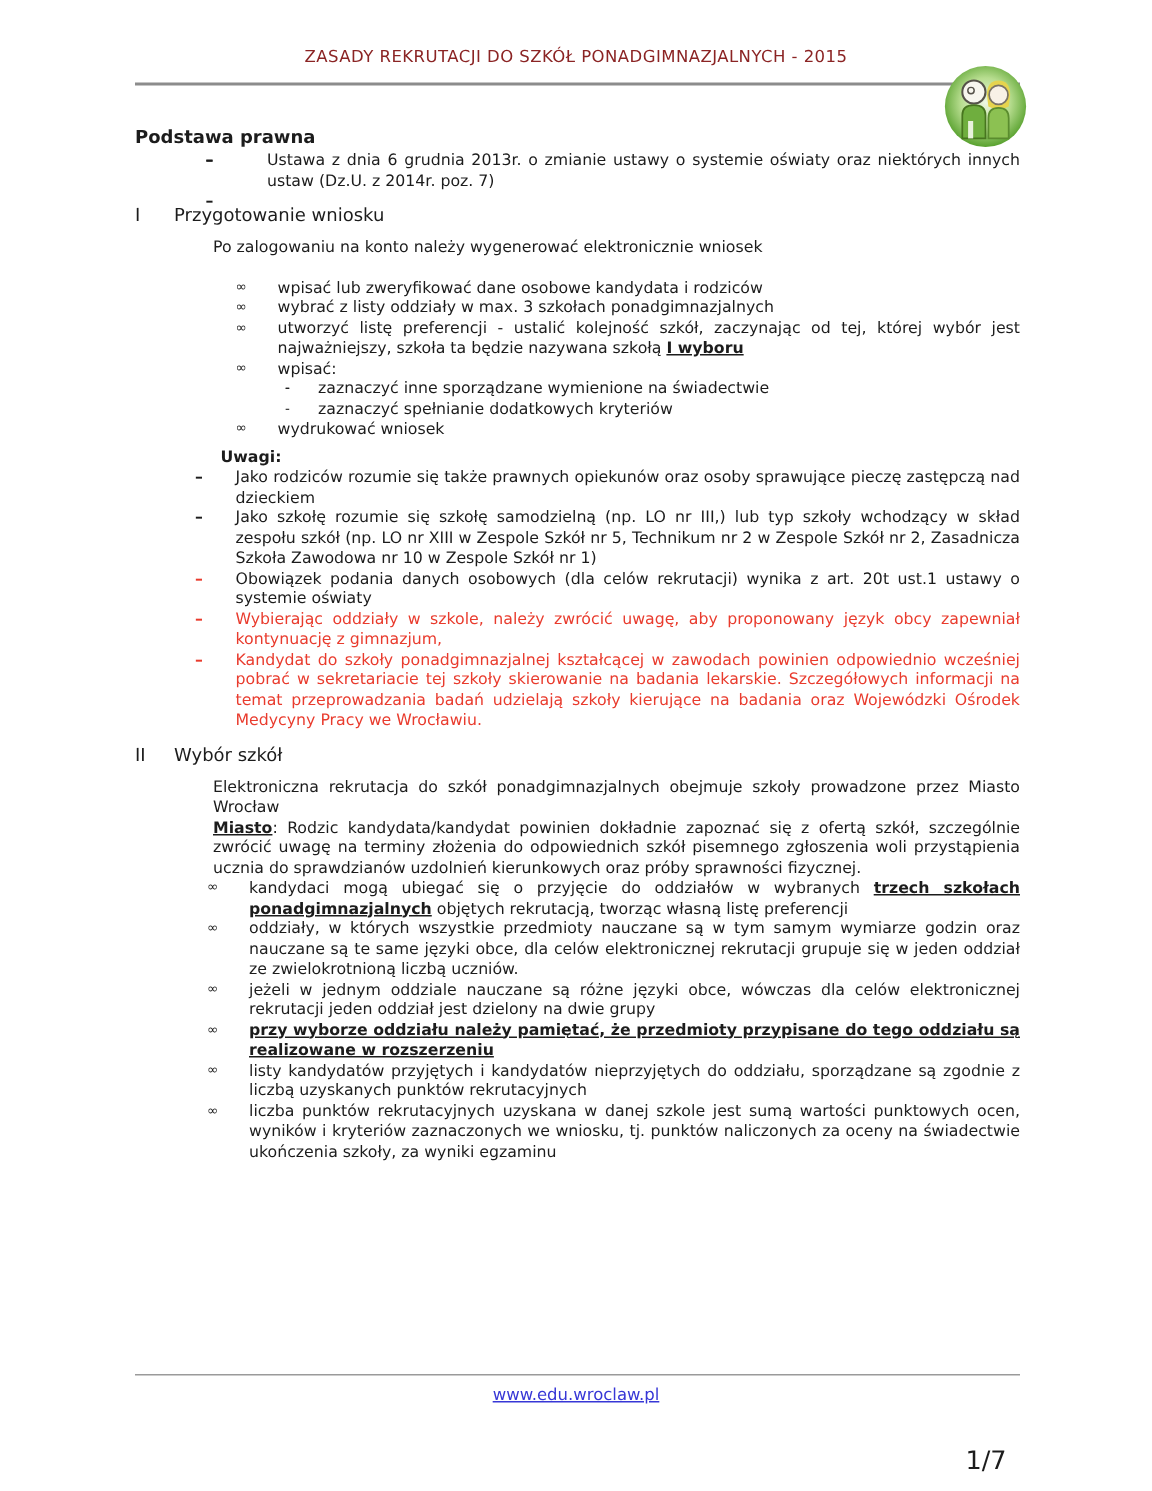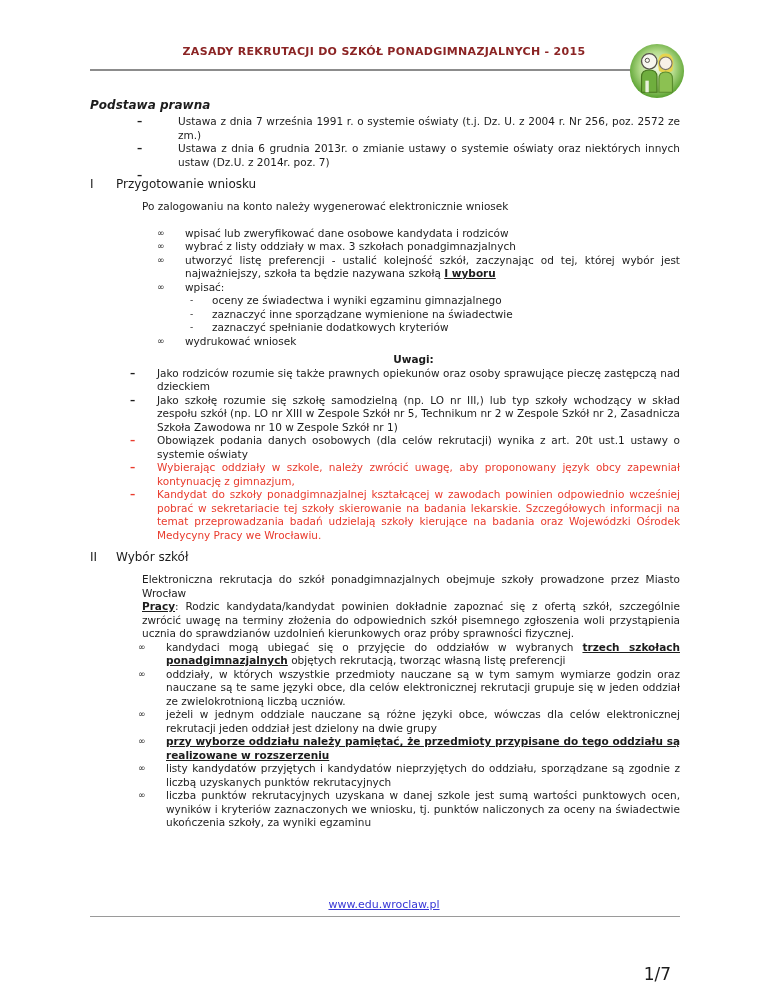--- a/index.html
+++ b/index.html
@@ -4,28 +4,28 @@
 <style>
   * { margin:0; padding:0; box-sizing:border-box; }
   html,body { background:#ffffff; }
   .page {
     position:relative; width:768px; height:994px; background:#fff;
     font-family:"DejaVu Sans","Liberation Sans",sans-serif;
     font-size:10.5px; line-height:13.5px; color:#1c1c1c; overflow:hidden;
   }
   
   .title {
-    padding-top:45px; text-align:center; font-size:11px; font-weight:bold;
+    padding-top:31px; text-align:center; font-size:11px; font-weight:normal;
     letter-spacing:.3px; color:#8b2424; line-height:14px;
   }
   .header-rule { margin:10px 88px 0 90px; border-top:2px solid #8c8c8c; }
   .logo { position:absolute; top:42px; right:82px; width:58px; height:58px; }
   
   .content { padding:0 88px 0 90px; }
-  .h-legal { margin-top:27px; font-size:12px; font-weight:bold; line-height:15px;font-style:italic; }
+  .h-legal { margin-top:27px; font-size:12px; font-weight:bold; line-height:15px; }
   .sec-h { font-size:12px; font-weight:normal; line-height:15px; }
   .sec-h .num { display:inline-block; min-width:15px; margin-right:11px; }
   .sec-h.one { margin-top:8px; }
   .sec-h.two { margin-top:8px; }
   .jt { text-align:justify; }
   .li { position:relative; }
   .bullet { position:absolute; top:0; }
   
   .legal-list { margin-top:2px; }
   .legal-list .li { padding-left:88px; }
@@ -35,32 +35,32 @@
   .intro1 { margin-top:8px; }
   .sec2-paras { margin-top:8px; }
   
   .inf-list1 { margin-top:13px; }
   .inf-list1 .li { padding-left:95px; }
   .inf-list1 .bullet { left:67px; font-size:9px; }
   
   .sub-list .li { padding-left:122px; }
   .sub-list .bullet { left:100px; }
   
-  .uwagi-h { margin-top:5px; margin-left:57px; font-weight:bold;text-align:center; }
+  .uwagi-h { margin-top:5px; margin-left:57px; font-weight:bold; }
   .uwagi-list .li { padding-left:67px; }
   .uwagi-list .bullet { left:40px; font-weight:bold; }
   
   .inf-list2 .li { padding-left:76px; }
   .inf-list2 .bullet { left:48px; font-size:9px; }
   .b { font-weight:bold;text-decoration:underline; }
   .red { color:#e93b2d; }
   
   .footer-rule { position:absolute; left:90px; right:88px; top:916px; border-top:1px solid #9a9a9a; }
   .footer-link {
-    position:absolute; left:0; right:0; top:898px; text-align:center;
+    position:absolute; left:0; right:0; top:923px; text-align:center;
     color:#3737d6; text-decoration:underline; font-size:11px; cursor:pointer;
   }
   .page-num { position:absolute; right:97px; top:940px; font-size:17px;margin-top:28px; }
 </style>
 </head>
 <body>
 
 <div class="page">
 
   <div class="title">ZASADY REKRUTACJI DO SZKÓŁ PONADGIMNAZJALNYCH - 2015</div>
@@ -87,21 +87,20 @@
       <path d="M32 52 L32 38 Q32 31 39 31 Q46 31 46 38 L46 52 Z" fill="#8cc152" stroke="#5a8c2e" stroke-width="1.2"></path>
     </svg>
   </div>
 
   <div class="content">
 
     <div class="h-legal">Podstawa prawna</div>
     <div class="legal-list">
       <div class="li">
         <span class="bullet">–</span>
-        <div class="jt">Ustawa z dnia 7 września 1991 r. o systemie oświaty (t.j. Dz. U. z 2004 r. Nr 256, poz. 2572 ze zm.)</div>
       </div>
       <div class="li">
         <span class="bullet">–</span>
         <div class="jt">Ustawa z dnia 6 grudnia 2013r. o zmianie ustawy o systemie oświaty oraz niektórych innych ustaw (Dz.U. z 2014r. poz. 7)</div>
       </div>
       <div class="li">
         <span class="bullet">–</span>
       </div>
     </div>
 
@@ -123,21 +122,20 @@
         <span class="bullet">∞</span>
         <div class="jt"><span>utworzyć listę preferencji - ustalić kolejność szkół, zaczynając od tej, której wybór jest najważniejszy, szkoła ta będzie nazywana szkołą </span><span class="b">I wyboru</span></div>
       </div>
       <div class="li">
         <span class="bullet">∞</span>
         <div>wpisać:</div>
       </div>
       <div class="sub-list">
         <div class="li">
           <span class="bullet">-</span>
-          <div>oceny ze świadectwa i wyniki egzaminu gimnazjalnego</div>
         </div>
         <div class="li">
           <span class="bullet">-</span>
           <div>zaznaczyć inne sporządzane wymienione na świadectwie</div>
         </div>
         <div class="li">
           <span class="bullet">-</span>
           <div>zaznaczyć spełnianie dodatkowych kryteriów</div>
         </div>
       </div>
@@ -169,21 +167,21 @@
         <span class="bullet red">–</span>
         <div class="jt red">Kandydat do szkoły ponadgimnazjalnej kształcącej w zawodach powinien odpowiednio wcześniej pobrać w sekretariacie tej szkoły skierowanie na badania lekarskie. Szczegółowych informacji na temat przeprowadzania badań udzielają szkoły kierujące na badania oraz Wojewódzki Ośrodek Medycyny Pracy we Wrocławiu.</div>
       </div>
     </div>
 
     <div class="sec-h two">
       <span class="num">II</span><span>Wybór szkół</span>
     </div>
     <div class="para sec2-paras">
       <div class="jt">Elektroniczna rekrutacja do szkół ponadgimnazjalnych obejmuje szkoły prowadzone przez Miasto Wrocław</div>
-      <div class="jt"><span class="b">Pracy</span><span>: Rodzic kandydata/kandydat powinien dokładnie zapoznać się z ofertą szkół, szczególnie zwrócić uwagę na terminy złożenia do odpowiednich szkół pisemnego zgłoszenia woli przystąpienia ucznia do sprawdzianów uzdolnień kierunkowych oraz próby sprawności fizycznej.</span></div>
+      <div class="jt"><span class="b">Miasto</span><span>: Rodzic kandydata/kandydat powinien dokładnie zapoznać się z ofertą szkół, szczególnie zwrócić uwagę na terminy złożenia do odpowiednich szkół pisemnego zgłoszenia woli przystąpienia ucznia do sprawdzianów uzdolnień kierunkowych oraz próby sprawności fizycznej.</span></div>
     </div>
 
     <div class="inf-list2">
       <div class="li">
         <span class="bullet">∞</span>
         <div class="jt"><span>kandydaci mogą ubiegać się o przyjęcie do oddziałów w wybranych </span><span class="b">trzech szkołach ponadgimnazjalnych</span><span> objętych rekrutacją, tworząc własną listę preferencji</span></div>
       </div>
       <div class="li">
         <span class="bullet">∞</span>
         <div class="jt">oddziały, w których wszystkie przedmioty nauczane są w tym samym wymiarze godzin oraz nauczane są te same języki obce, dla celów elektronicznej rekrutacji grupuje się w jeden oddział ze zwielokrotnioną liczbą uczniów.</div>

